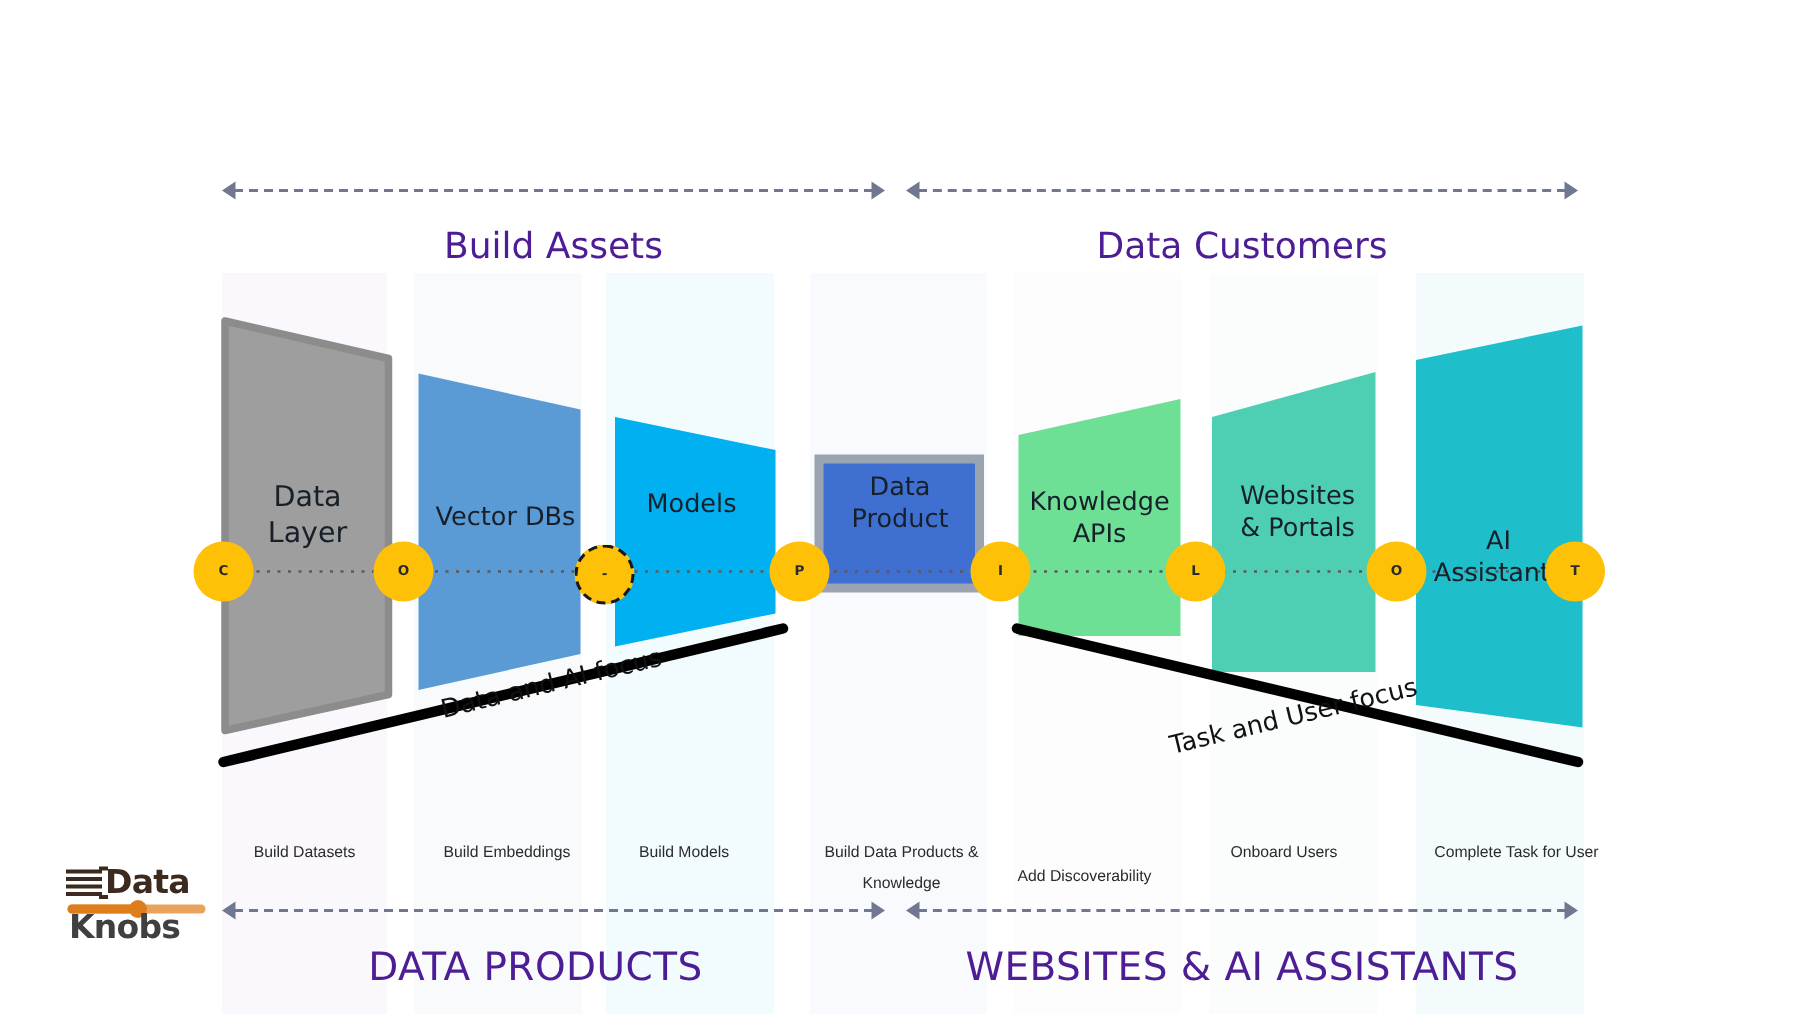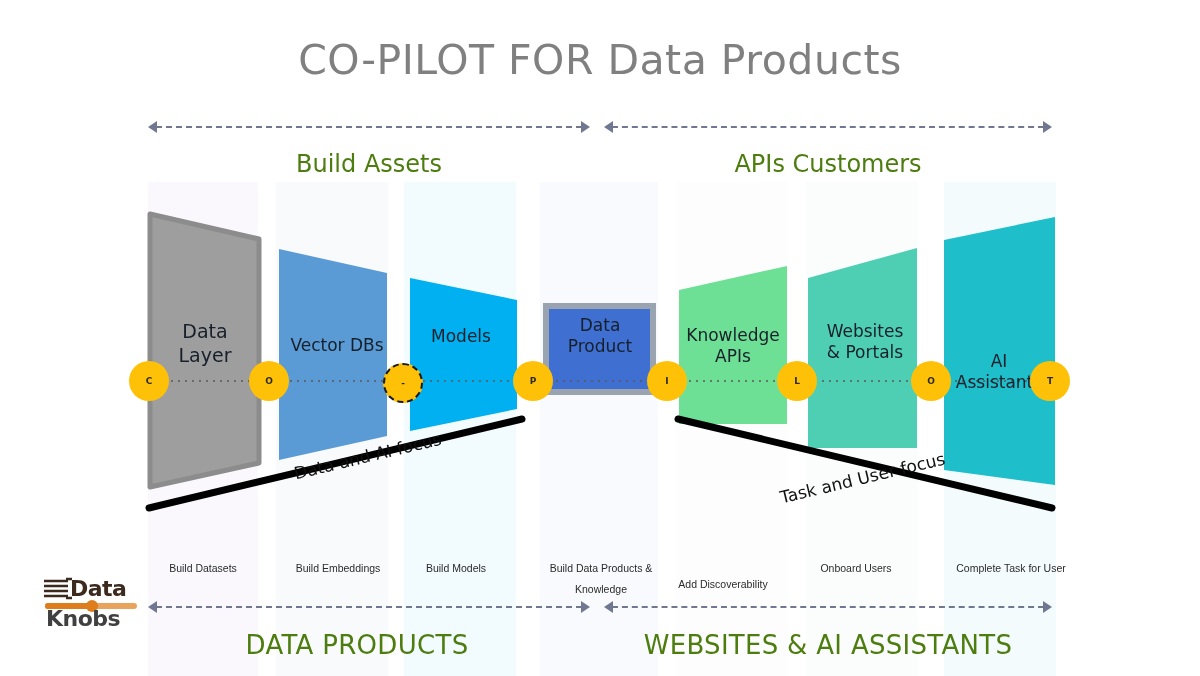--- a/index.html
+++ b/index.html
@@ -30,21 +30,21 @@
   .darrow .cap{
     position:absolute;top:-5px;width:0;height:0;
     border-top:6px solid transparent;border-bottom:6px solid transparent;
   }
   .darrow .cap.left{left:0;border-right:9px solid #6f7890;}
   .darrow .cap.right{right:0;border-left:9px solid #6f7890;}
 
   .sect-label{
     position:absolute;text-align:center;
     font-family:"DejaVu Sans", sans-serif;
-    font-size:24px;color:#4d7c0f;white-space:nowrap;
+    font-size:24px;color:#4c1d95;white-space:nowrap;
   }
   .sect-label.big{font-size:26px;letter-spacing:0.3px;}
 
   
   svg.layer{position:absolute;left:0;top:0;width:1200px;height:676px;overflow:visible;}
 
   
   .shape-label{
     position:absolute;text-align:center;color:#17202a;
     font-family:"DejaVu Sans", sans-serif;
@@ -94,35 +94,34 @@
 <div id="stage">
 
   <div class="band" style="left:148px;width:110px;background:#faf8fd;"></div>
   <div class="band" style="left:276px;width:112px;background:#f9fafc;"></div>
   <div class="band" style="left:404px;width:112px;background:#f2fbfe;"></div>
   <div class="band" style="left:540px;width:118px;background:#f9fafd;"></div>
   <div class="band" style="left:676px;width:112px;background:#fdfdfd;"></div>
   <div class="band" style="left:806px;width:112px;background:#fafdfc;"></div>
   <div class="band" style="left:944px;width:112px;background:#f4fbfd;"></div>
 
-  <div class="title">CO-PILOT FOR Data Products</div>
 
   <div class="darrow" style="left:148px;top:126px;width:442px;">
     <span class="cap left"></span>
     <span class="line"></span>
     <span class="cap right"></span>
   </div>
   <div class="darrow" style="left:604px;top:126px;width:448px;">
     <span class="cap left"></span>
     <span class="line"></span>
     <span class="cap right"></span>
   </div>
 
   <div class="sect-label" style="left:148px;top:150px;width:442px;">Build Assets</div>
-  <div class="sect-label" style="left:604px;top:150px;width:448px;">APIs Customers</div>
+  <div class="sect-label" style="left:604px;top:150px;width:448px;">Data Customers</div>
 
   <svg class="layer" viewBox="0 0 1200 676">
 
     <polygon points="150,214 259,239 259,463 150,487" fill="#9e9e9e" stroke="#8c8c8c" stroke-width="5" stroke-linejoin="round"></polygon>
 
     <polygon points="279,249 387,273 387,436 279,460" fill="#5b9bd5"></polygon>
 
     <polygon points="410,278 517,300 517,409 410,431" fill="#00b0f0"></polygon>
 
     <rect x="546" y="306" width="107" height="86" fill="#3f6fd1" stroke="#9aa3b0" stroke-width="6"></rect>

